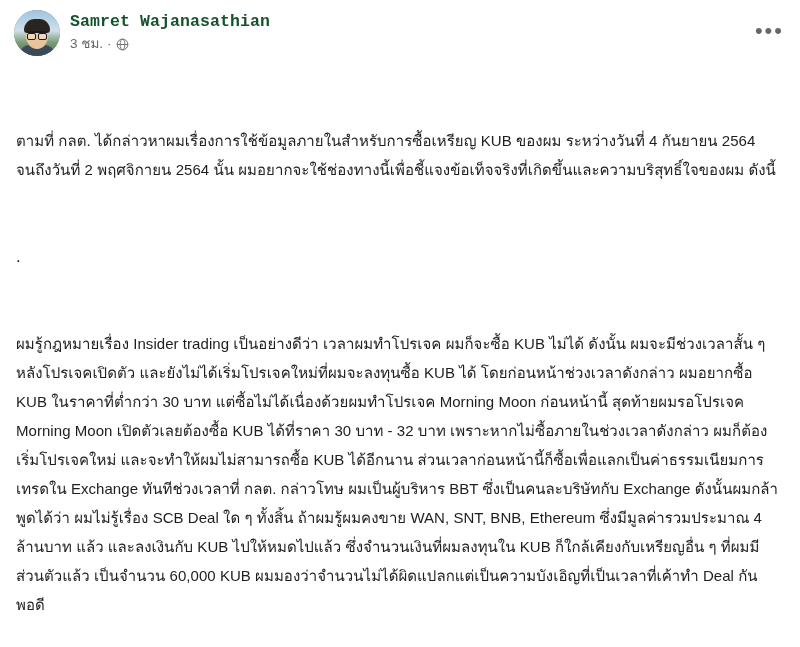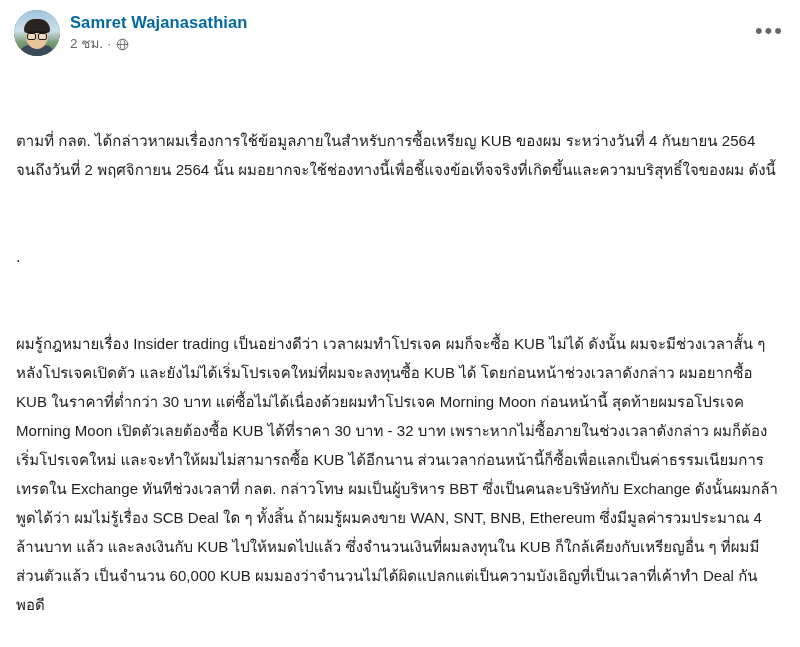--- a/index.html
+++ b/index.html
@@ -94,23 +94,24 @@
   .header-text {
     margin-left: 10px;
     padding-top: 2px;
     display: flex;
     flex-direction: column;
     justify-content: center;
   }
   .author-name {
     font-size: 16.5px;
     font-weight: bold;
-    color: #0369a1;
+    color: #14532d;
     line-height: 20px;
     letter-spacing: 0.1px;
+    font-family: Liberation Mono, monospace;
   }
   .meta-row {
     display: flex;
     align-items: center;
     margin-top: 4px;
     color: #65676b;
     font-size: 13.5px;
     line-height: 16px;
   }
   .meta-sep {
@@ -168,21 +169,21 @@
     <div class="avatar">
       <div class="sky"></div>
       <div class="shirt"></div>
       <div class="face"></div>
       <div class="hair"></div>
       <div class="glasses"></div>
     </div>
     <div class="header-text">
       <div class="author-name">Samret Wajanasathian</div>
       <div class="meta-row">
-        <span>2 ชม.</span>
+        <span>3 ชม.</span>
         <span class="meta-sep">·</span>
         <span class="globe-icon">
           <svg width="13" height="13" viewBox="0 0 16 16" aria-hidden="true">
             <circle cx="8" cy="8" r="6.6" fill="none" stroke="#65676b" stroke-width="1.2"></circle>
             <ellipse cx="8" cy="8" rx="2.9" ry="6.6" fill="none" stroke="#65676b" stroke-width="1.1"></ellipse>
             <line x1="1.5" y1="8" x2="14.5" y2="8" stroke="#65676b" stroke-width="1.1"></line>
           </svg>
         </span>
       </div>
     </div>

